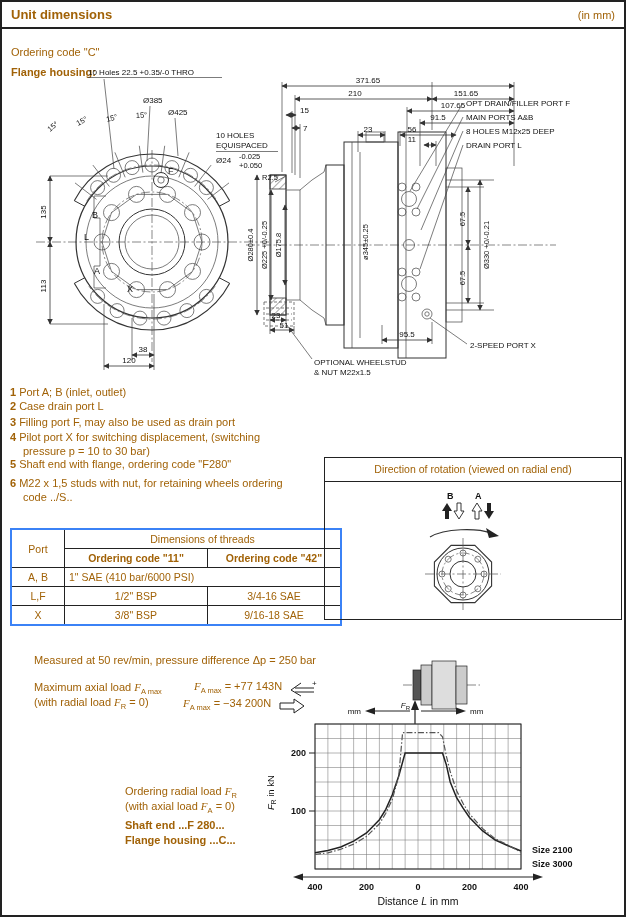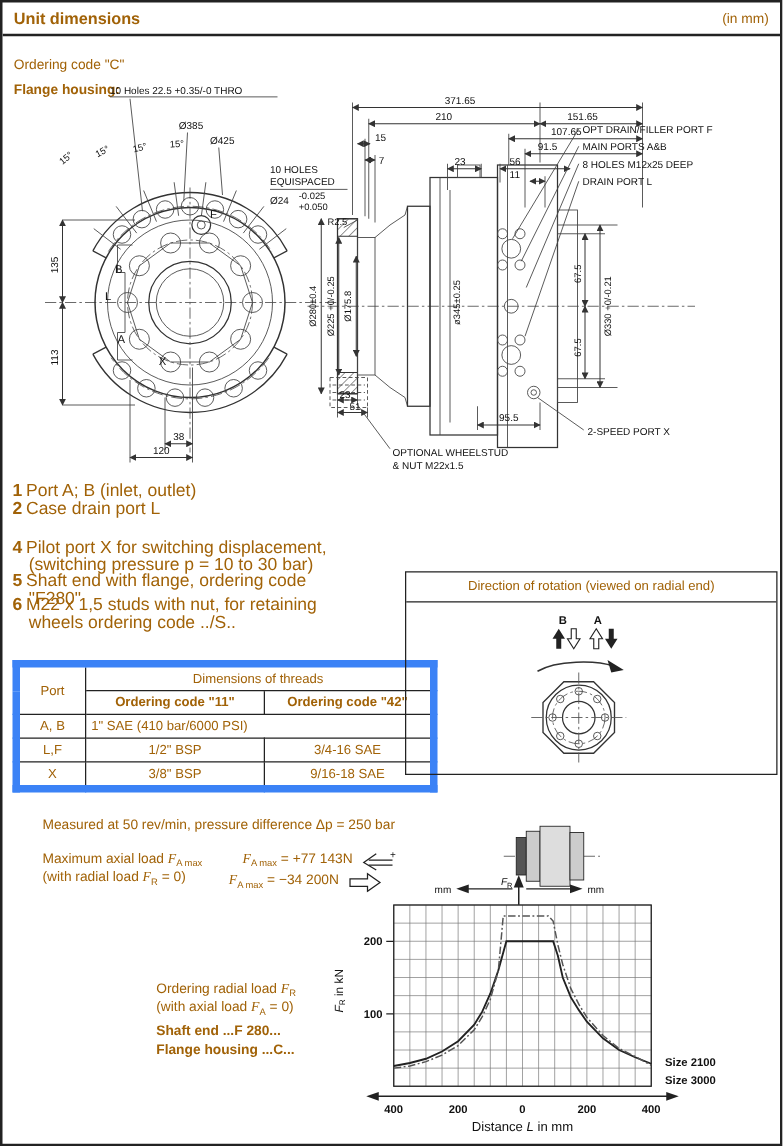--- a/index.html
+++ b/index.html
@@ -5,26 +5,26 @@
   html,body{margin:0;padding:0;background:#e8e8e8;}
   .page{position:relative;width:626px;height:917px;background:#ffffff;
         border:2px solid #222;box-sizing:border-box;overflow:hidden;
         font-family:"Liberation Sans",sans-serif;color:#a16207;}
   .abs{position:absolute;}
   .hdr{left:0;top:0;width:100%;height:27px;border-bottom:2px solid #222;box-sizing:border-box;}
   .hdr-title{left:9px;top:5px;font-size:13px;font-weight:bold;}
   .hdr-units{right:9px;top:7px;font-size:11px;}
   .sub-h{font-size:11px;font-weight:bold;margin-top:33px;}
   .sub-h2{font-size:11px;}
-  .note{font-size:14px;line-height:14px;width:262px;padding-left:13px;text-indent:-13px;}
+  .note{font-size:11px;line-height:14px;width:262px;padding-left:13px;text-indent:-13px;}
   .note b{padding-right:3px;}
   table.threads{border-collapse:collapse;font-size:10.5px;}
   table.threads td,table.threads th{border:1px solid #222;padding:1px 4px;height:16px;
         font-weight:normal;text-align:center;}
-  table.threads{border:6px solid #3b82f6;}
+  table.threads{border:2px solid #3b82f6;}
   .rot-box{left:322px;top:455px;width:298px;height:163px;border:1.5px solid #222;box-sizing:border-box;}
   .rot-title{height:23px;line-height:23px;text-align:center;font-size:10.5px;border-bottom:1.5px solid #222;}
   .sec2{left:0;top:621px;width:100%;height:27px;border-top:2px solid #222;border-bottom:2px solid #222;
         box-sizing:border-box;}
   .sec2-title{left:9px;top:4px;font-size:13px;font-weight:bold;}
   .txt{font-size:11px;padding-left:23px;}
   .bold{font-weight:bold;}
   sub{font-size:7.5px;}
   i{font-family:"Liberation Serif",serif;}
   .formula{display:flex;align-items:center;gap:4px;font-size:11px;}
@@ -293,20 +293,21 @@
 
     <line class="thin" x1="227" y1="272" x2="190" y2="246"></line>
     <text class="t8" x="230" y="276">2-SPEED PORT X</text>
     <line class="thin" x1="72" y1="287" x2="46" y2="252"></line>
     <text class="t8" x="74" y="293">OPTIONAL WHEELSTUD</text>
     <text class="t8" x="74" y="303">&amp; NUT M22x1.5</text>
   </svg>
 
   <div class="abs note" style="left:8px;top:383px"><b>1</b><span>Port A; B (inlet, outlet)</span></div>
   <div class="abs note" style="left:8px;top:397px"><b>2</b><span>Case drain port L</span></div>
+  <div class="abs note" style="left:8px;top:413px"><b>3</b><span>Filling port F, may also be used as drain port</span></div>
   <div class="abs note" style="left:8px;top:428px"><b>4</b><span>Pilot port X for switching displacement, (switching pressure p = 10 to 30 bar)</span></div>
   <div class="abs note" style="left:8px;top:455px"><b>5</b><span>Shaft end with flange, ordering code "F280"</span></div>
   <div class="abs note" style="left:8px;top:474px"><b>6</b><span>M22 x 1,5 studs with nut, for retaining wheels ordering code ../S..</span></div>
 
   <table class="threads abs" style="left:8px;top:526px">
     <tbody>
         <tr>
       <th rowspan="2" style="width:44px">Port</th>
       <th colspan="2" style="width:258px">Dimensions of threads</th>
     </tr>

